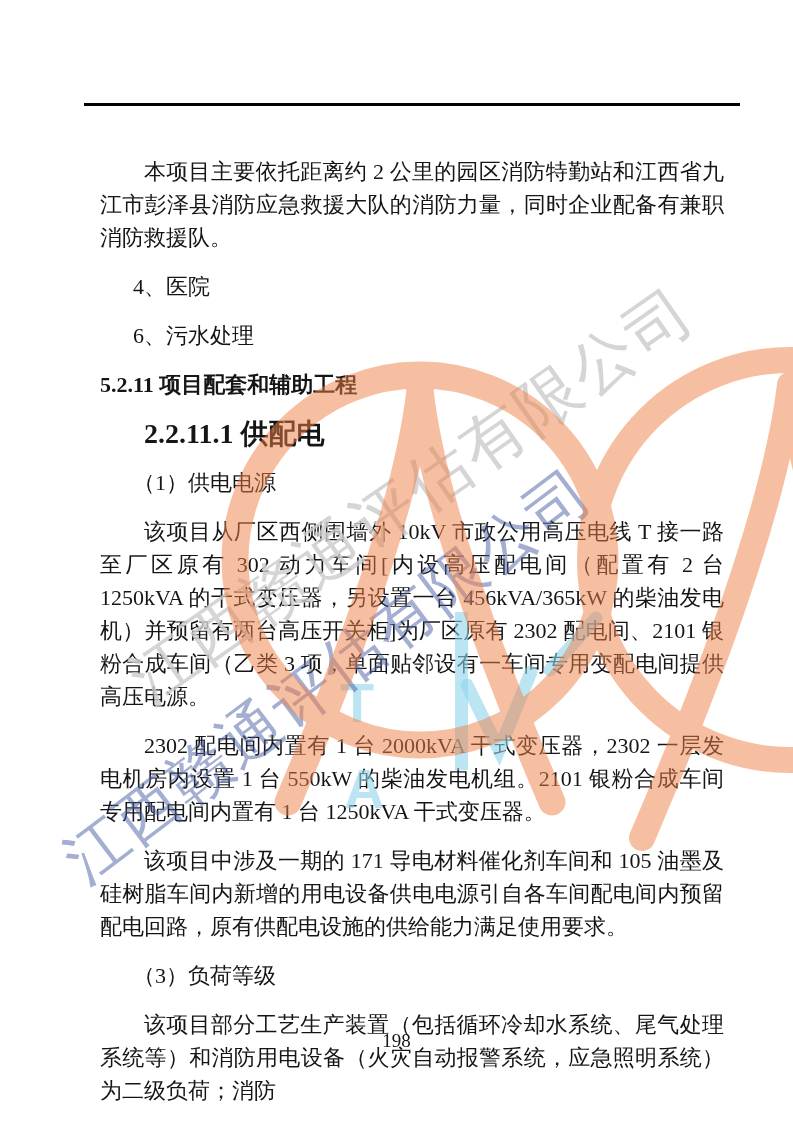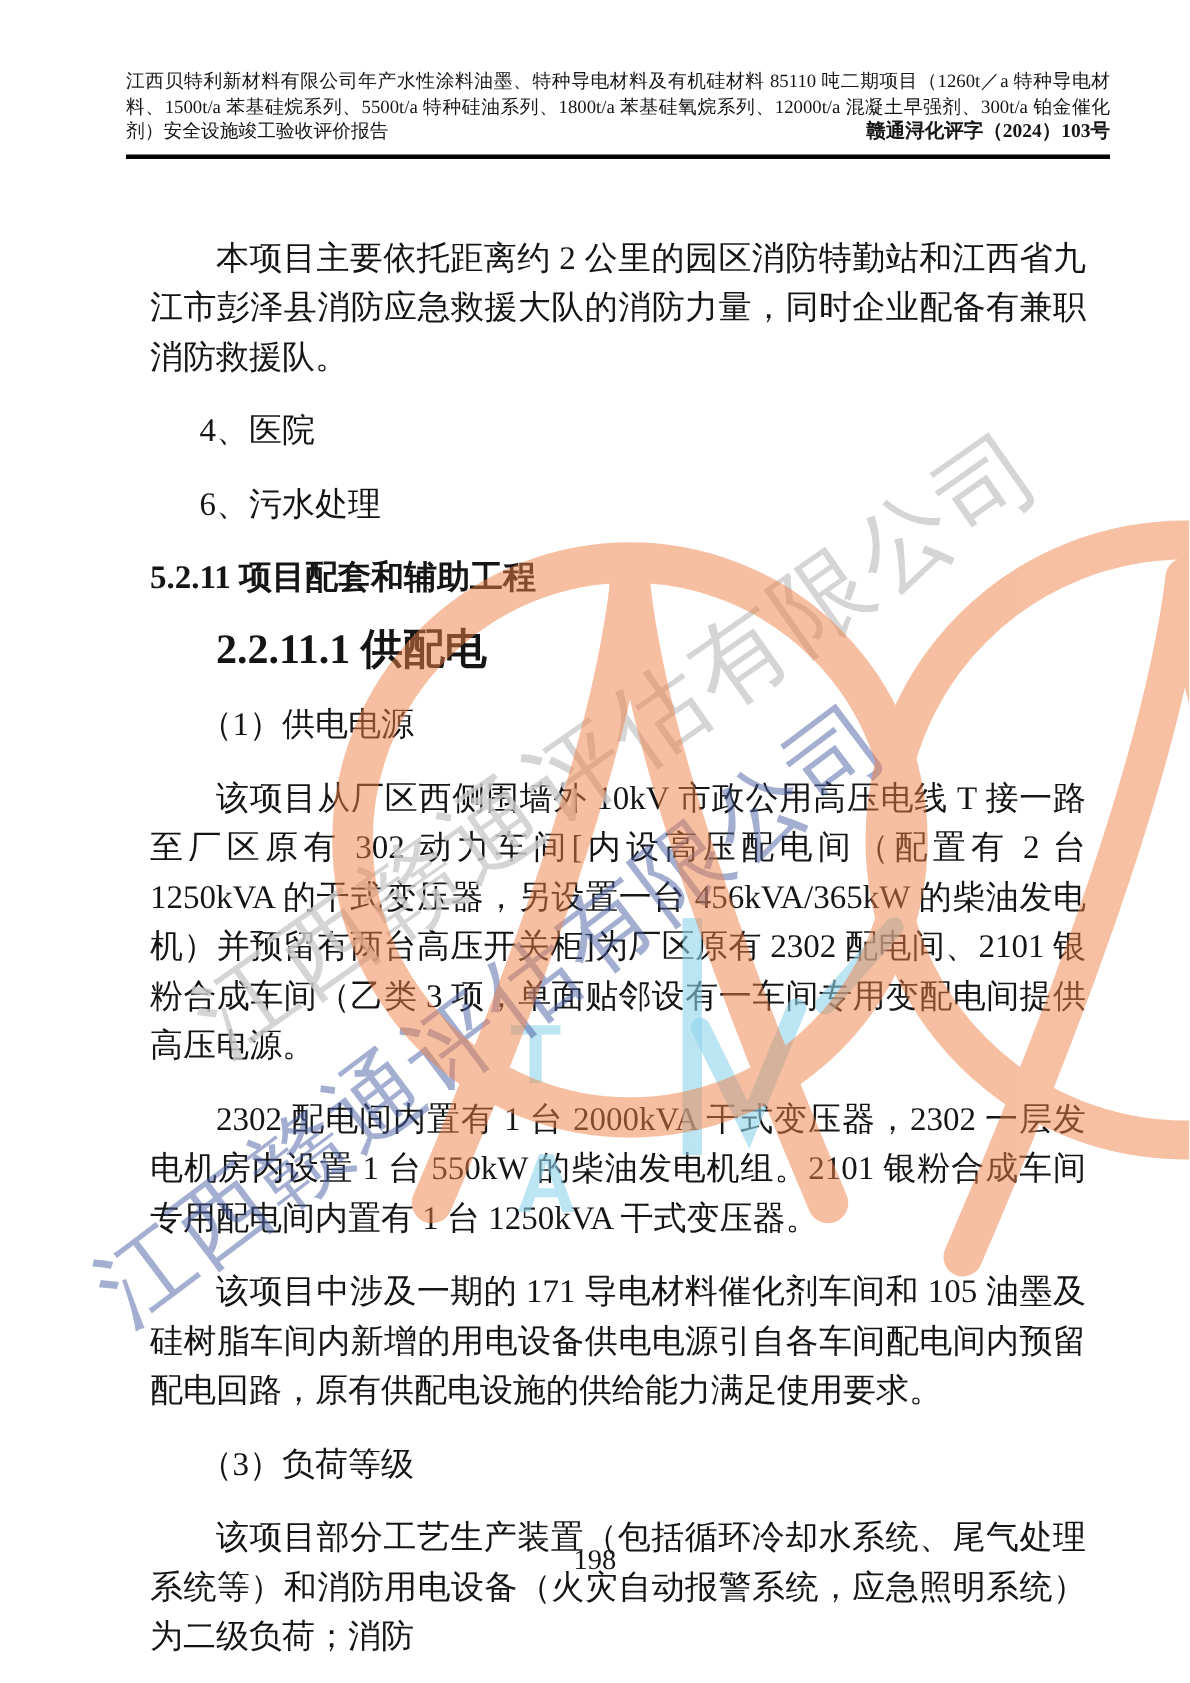--- a/index.html
+++ b/index.html
@@ -46,24 +46,20 @@
   .watermark{
     position:absolute;left:0;top:0;width:793px;height:1122px;
     z-index:2;pointer-events:none;
   }
 </style>
 </head>
 <body>
 
 <div class="page">
 
-  <div class="header">
-    <span>江西贝特利新材料有限公司年产水性涂料油墨、特种导电材料及有机硅材料 85110 吨二期项目（1260t／a 特种导电材料、1500t/a 苯基硅烷系列、5500t/a 特种硅油系列、1800t/a 苯基硅氧烷系列、12000t/a 混凝土早强剂、300t/a 铂金催化剂）安全设施竣工验收评价报告</span>
-    <span class="doc-number">赣通浔化评字（2024）103号</span>
-  </div>
   <div class="header-rule"></div>
 
   <div class="content" id="content">
       <p class="para">本项目主要依托距离约 2 公里的园区消防特勤站和江西省九江市彭泽县消防应急救援大队的消防力量，同时企业配备有兼职消防救援队。</p>
       <p class="item">4、医院</p>
       <p class="item">6、污水处理</p>
       <p class="hd1">5.2.11 项目配套和辅助工程</p>
       <p class="hd2">2.2.11.1 供配电</p>
       <p class="item">（1）供电电源</p>
       <p class="para">该项目从厂区西侧围墙外 10kV 市政公用高压电线 T 接一路至厂区原有 302 动力车间[内设高压配电间（配置有 2 台 1250kVA 的干式变压器，另设置一台 456kVA/365kW 的柴油发电机）并预留有两台高压开关柜]为厂区原有 2302 配电间、2101 银粉合成车间（乙类 3 项，单面贴邻设有一车间专用变配电间提供高压电源。</p>

